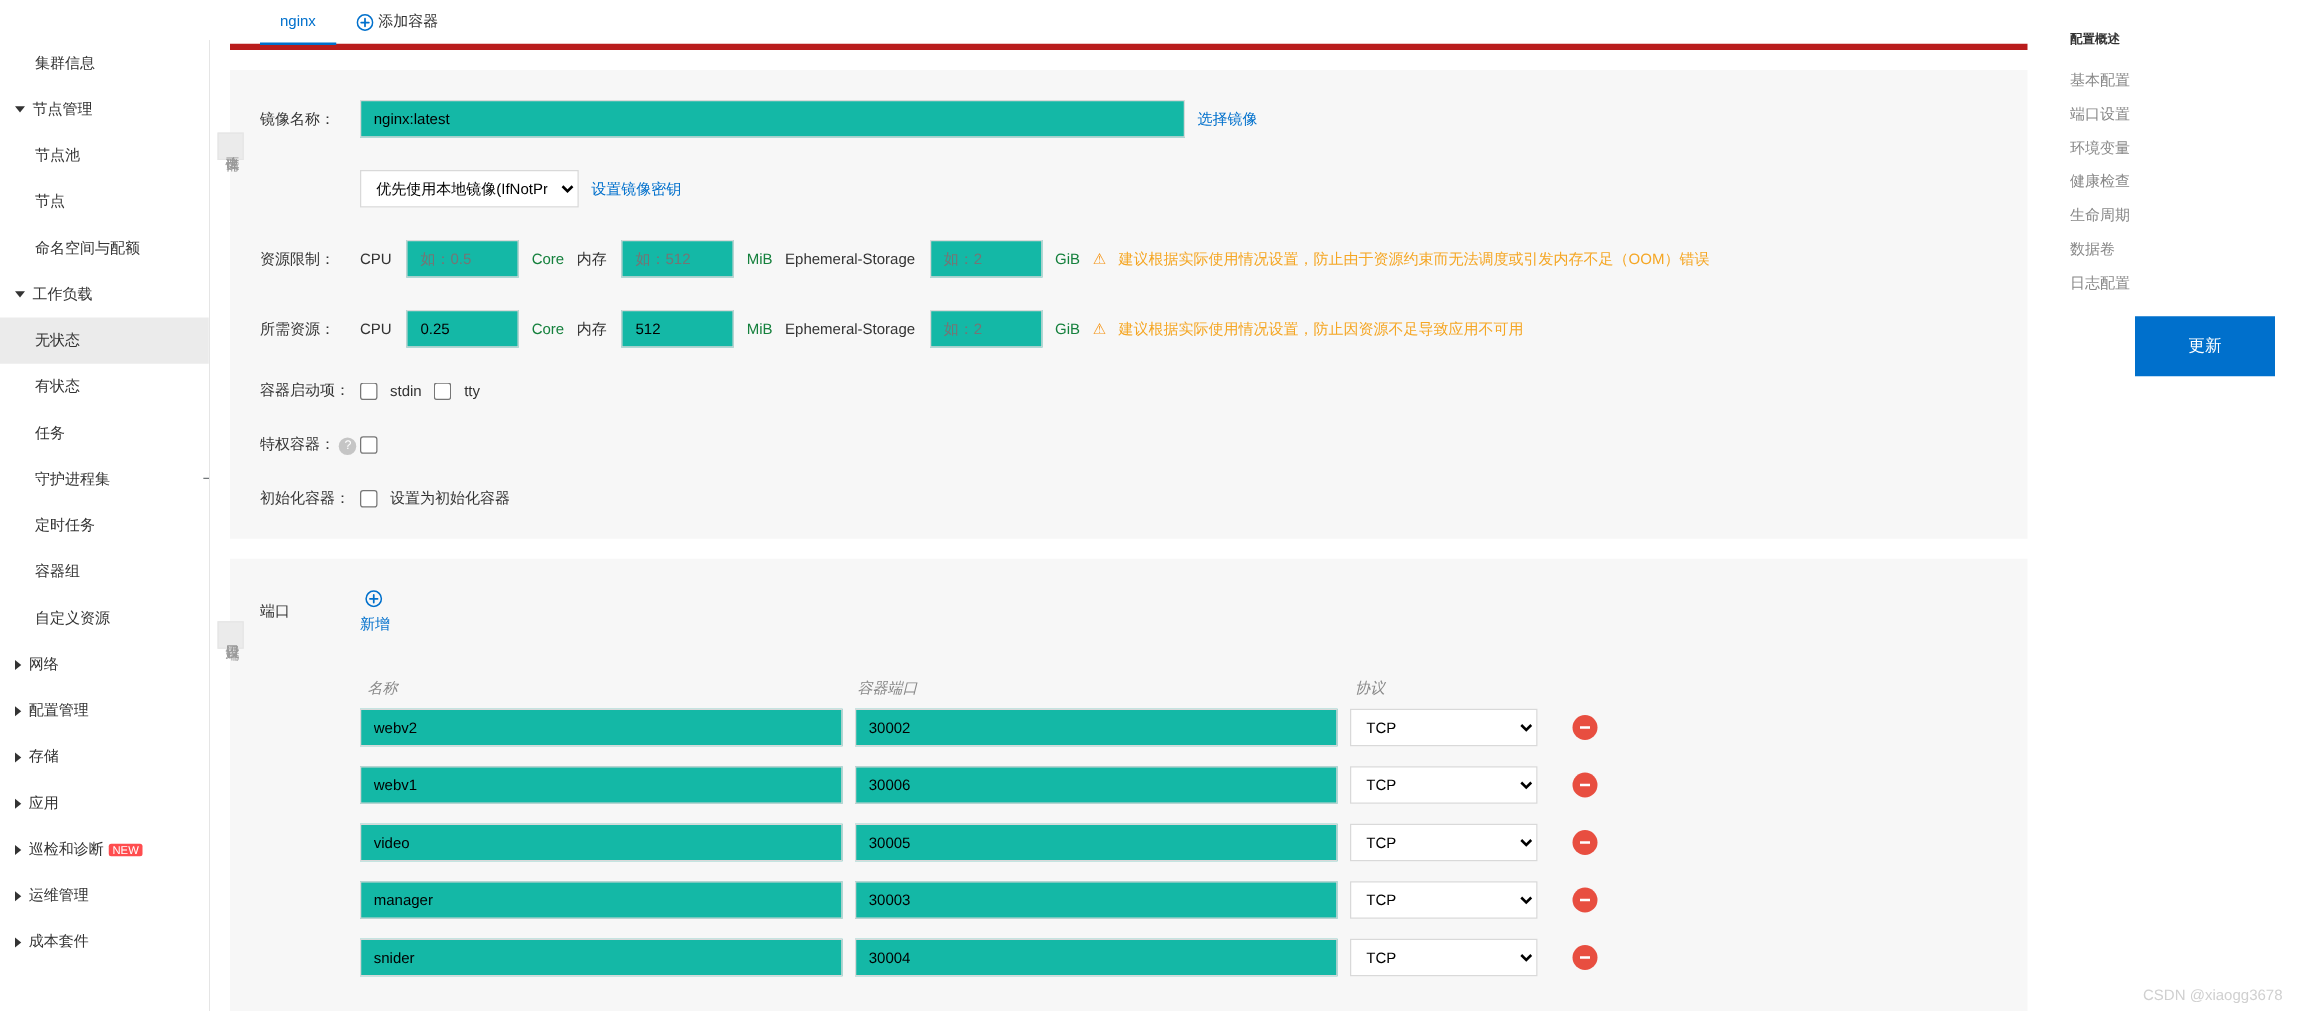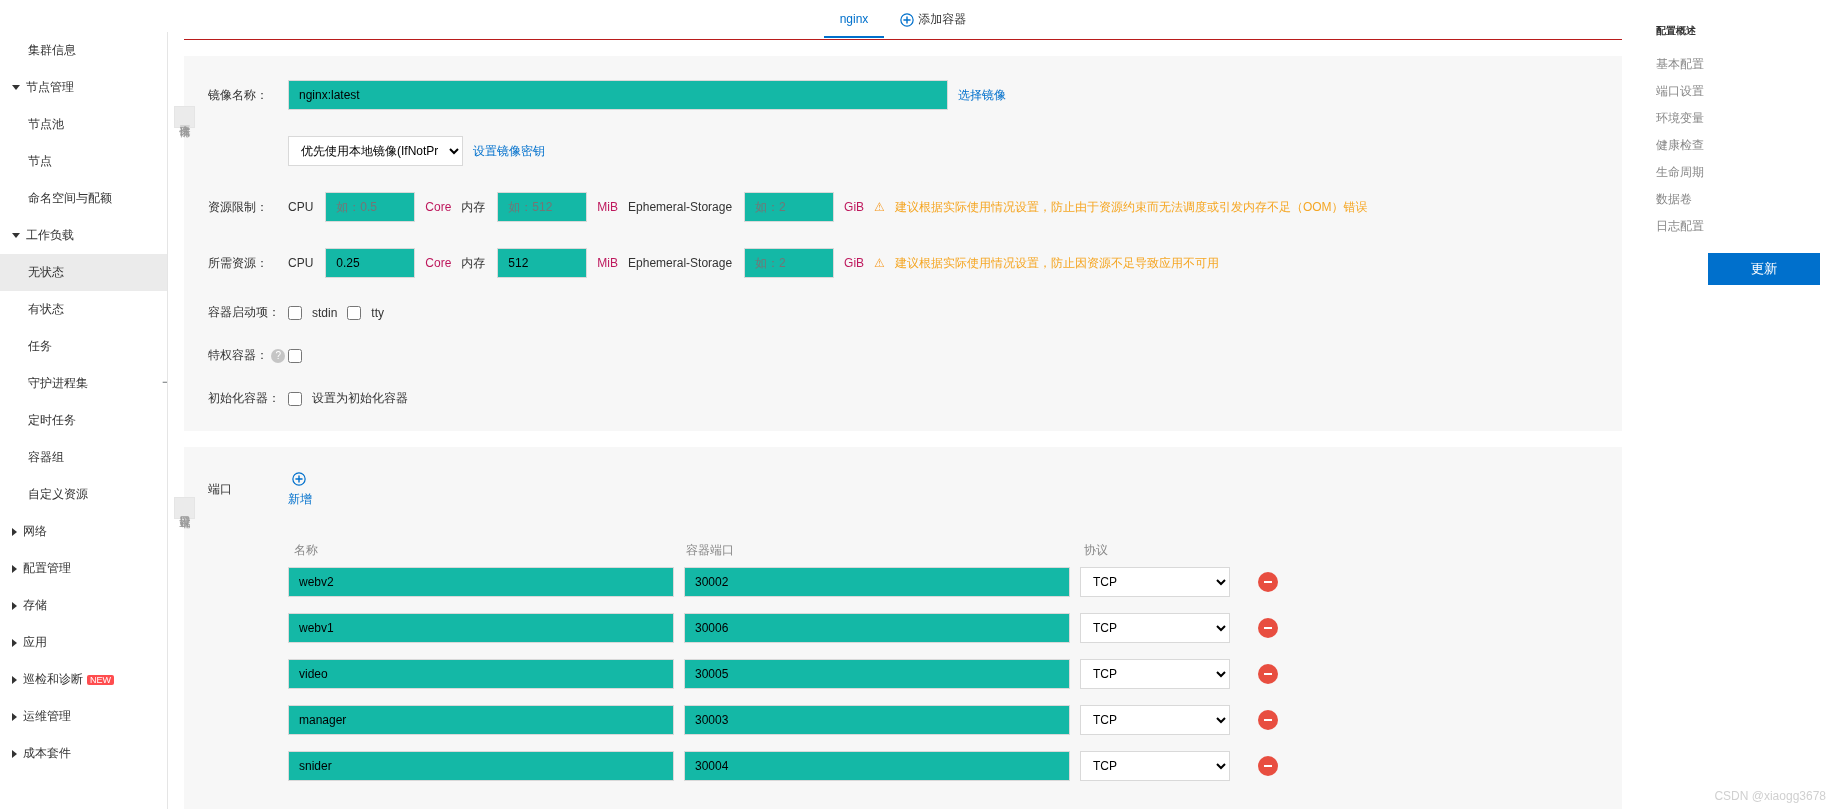--- a/index.html
+++ b/index.html
@@ -15,65 +15,65 @@
     .nav-item.active { background: #ebebeb; }
     .nav-item.group { color: #333; font-weight: normal; }
     .caret { display: inline-block; width: 0; height: 0; border-left: 4px solid transparent; border-right: 4px solid transparent; border-top: 5px solid #333; margin-right: 6px; }
     .caret.right { border-top: 4px solid transparent; border-bottom: 4px solid transparent; border-left: 5px solid #333; border-right: none; }
     .nav-badge { background: #ff4d4f; color: #fff; font-size: 9px; padding: 0 3px; border-radius: 2px; margin-left: 4px; }
     .collapse-handle { position: absolute; right: -10px; top: 330px; width: 20px; height: 40px; display: flex; align-items: center; justify-content: center; cursor: pointer; color: #73777a; }
 
     
     .main { flex: 1; display: flex; overflow: hidden; }
     .content { flex: 1; overflow-y: auto; padding: 0; }
-    .tabs { display: flex; align-items: center; border-bottom: 1px solid #b91c1c; padding: 0 24px; background: #fff; height: 40px; margin: 0 16px; justify-content: center; }
+    .tabs { display: flex; align-items: center; border-bottom: 5px solid #b91c1c; padding: 0 24px; background: #fff; height: 40px; margin: 0 16px; }
     .tab { padding: 10px 16px; cursor: pointer; color: #333; display: flex; align-items: center; gap: 4px; }
     .tab.active { color: #0070cc; border-bottom: 2px solid #0070cc; }
     .plus-icon { color: #0070cc; display:inline-flex; align-items:center; }
     .plus-icon svg { width: 14px; height: 14px; }
 
     .card { background: #f7f7f7; margin: 16px 16px; padding: 24px 24px; position: relative; }
     .vtab { position: absolute; left: -10px; top: 50px; writing-mode: vertical-lr; background: #ebebeb; color: #999; padding: 10px 2px; font-size: 11px; border: 1px solid #e5e5e5; }
     .vtab:nth-of-type(2){ top: 130px; }
     
     .row { display: flex; align-items: center; margin-bottom: 26px; }
     .row-label { width: 80px; color: #333; flex-shrink: 0; }
     .row-content { flex: 1; display: flex; align-items: center; gap: 10px; flex-wrap: wrap; }
     
     input[type="text"] { border: 1px solid #d9d9d9; padding: 6px 10px; height: 30px; font-size: 12px; background: #14b8a6; }
     input.wide { width: 660px; }
     input.small { width: 90px; }
     select { border: 1px solid #d9d9d9; padding: 5px 8px; height: 30px; font-size: 12px; background: #fff; width: 175px; }
     select.proto { width: 150px; }
     
     .link { color: #0070cc; cursor: pointer; }
-    .unit { color: #be185d; text-align: center; }
+    .unit { color: #15803d; text-align: center; }
     .inline-label { color: #333; margin-right: 2px; }
     .warn-icon { color: #f59a23; }
     .warn-text { color: #f5a623; }
     .help-icon { display: inline-flex; width: 14px; height: 14px; border-radius: 50%; background: #c5c5c5; color: #fff; align-items: center; justify-content: center; font-size: 10px; }
     input[type="checkbox"] { width: 14px; height: 14px; }
     
     
-    .port-header { display: flex; color: #888; padding: 8px 0; }
+    .port-header { display: flex; color: #888; padding: 8px 0; font-style: italic; }
     .port-header .ph1 { width: 392px; padding-left: 6px; }
     .port-header .ph2 { width: 392px; padding-left: 6px; }
     .port-header .ph3 { width: 160px; padding-left: 12px; }
     .port-row { display: flex; align-items: center; gap: 10px; margin-bottom: 16px; }
     .port-row input.name { width: 386px; }
     .port-row input.port { width: 386px; }
     .remove-btn { width: 20px; height: 20px; border-radius: 50%; background: #e84e40; display: inline-flex; align-items: center; justify-content: center; color: #fff; cursor: pointer; margin-left: 18px; font-weight: bold; }
     .add-link { display:flex; align-items:center; gap:4px; color:#0070cc; cursor:pointer;flex-direction:column; }
     .add-link .plus-circle { width:16px; height:16px; }
 
     
     .right-panel { width: 200px; padding: 24px 18px; border-left: 0; }
     .rp-title { font-size: 10px; color: #333; margin-bottom: 18px; font-weight: 600; }
     .rp-item { color: #888; margin-bottom: 10px; cursor: pointer; font-size: 12px; }
-    .update-btn { background: #0070cc; color: #fff; width: 112px; height: 32px; border: none; cursor: pointer; margin-top: 18px; margin-left: auto; display:block; }
+    .update-btn { background: #0070cc; color: #fff; width: 112px; height: 48px; border: none; cursor: pointer; margin-top: 18px; margin-left: auto; display:block; }
 
     .watermark { position: fixed; bottom: 6px; right: 12px; color: #d0d0d0; font-size: 12px; }
   </style>
 </head>
 <body>
 
 <div class="layout">
 
   <div class="sidebar">
     <div class="nav-item sub">集群信息</div>

